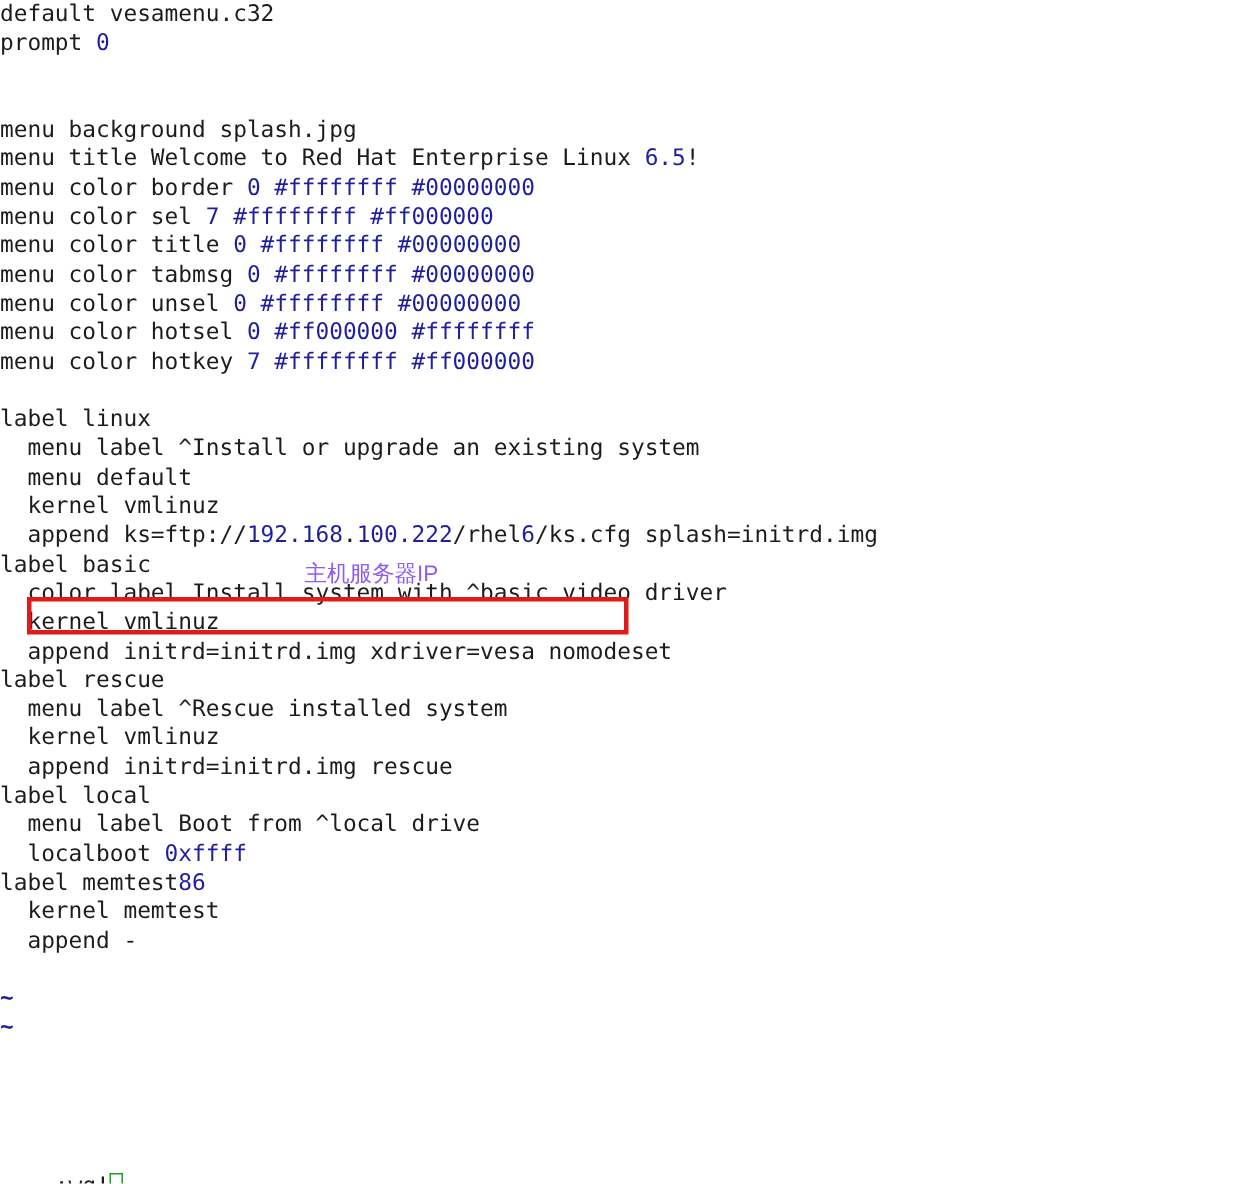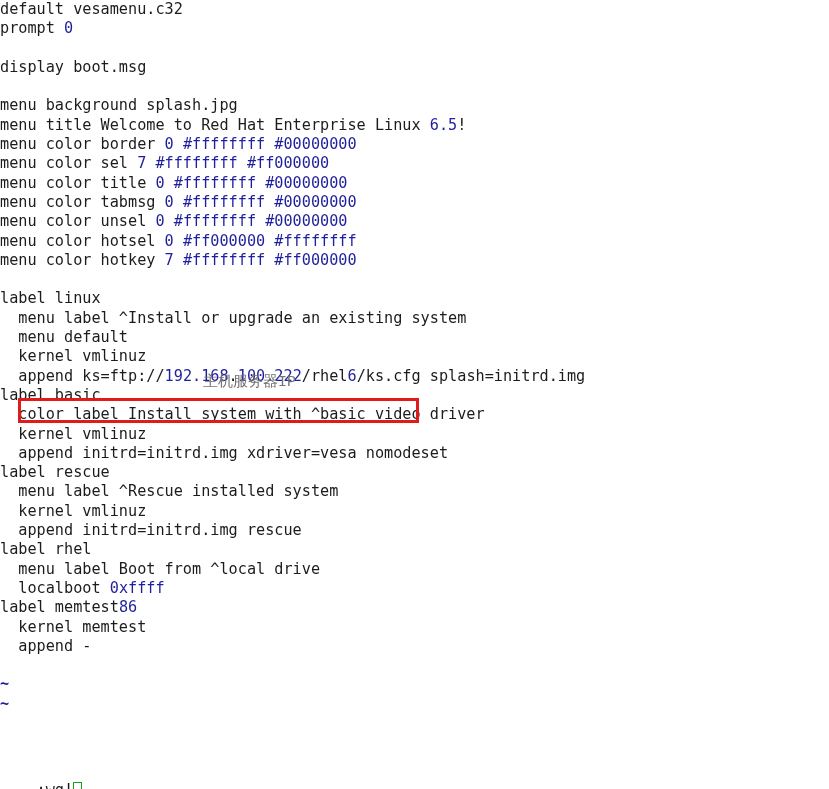--- a/index.html
+++ b/index.html
@@ -83,38 +83,37 @@
     height: 25px;
     border: 3px solid #e01b1b;
     box-sizing: border-box;
     pointer-events: none;
   }
 
   #annotation-label {
     position: absolute;
     left: 203px;
     top: 373px;
-    font-family: Liberation Mono, monospace;
+    font-family: Liberation Sans, sans-serif;
     font-size: 15px;
     line-height: 19px;
-    color: #737373;
+    color: #8b5cf6;
     white-space: nowrap;
     font-weight: 400;
   }
 </style>
 </head>
 <body>
 
 <div id="editor">
 
   <div id="code-area">
       <div class="code-line"><span>default vesamenu.c32</span></div>
       <div class="code-line"><span>prompt </span><span class="tok-number">0</span></div>
       <div class="code-line">&nbsp;</div>
-      <div class="code-line"><span>display boot.msg</span></div>
       <div class="code-line">&nbsp;</div>
       <div class="code-line"><span>menu background splash.jpg</span></div>
       <div class="code-line"><span>menu title Welcome to Red Hat Enterprise Linux </span><span class="tok-number">6.5</span><span>!</span></div>
       <div class="code-line"><span>menu color border </span><span class="tok-number">0 #ffffffff #00000000</span></div>
       <div class="code-line"><span>menu color sel </span><span class="tok-number">7 #ffffffff #ff000000</span></div>
       <div class="code-line"><span>menu color title </span><span class="tok-number">0 #ffffffff #00000000</span></div>
       <div class="code-line"><span>menu color tabmsg </span><span class="tok-number">0 #ffffffff #00000000</span></div>
       <div class="code-line"><span>menu color unsel </span><span class="tok-number">0 #ffffffff #00000000</span></div>
       <div class="code-line"><span>menu color hotsel </span><span class="tok-number">0 #ff000000 #ffffffff</span></div>
       <div class="code-line"><span>menu color hotkey </span><span class="tok-number">7 #ffffffff #ff000000</span></div>
@@ -125,21 +124,21 @@
       <div class="code-line"><span>  kernel vmlinuz</span></div>
       <div class="code-line"><span>  append ks=ftp://</span><span class="tok-number">192.168</span><span>.</span><span class="tok-number">100.222</span><span>/rhel</span><span class="tok-number">6</span><span>/ks.cfg splash=initrd.img</span></div>
       <div class="code-line"><span>label basic</span></div>
       <div class="code-line"><span>  color label Install system with ^basic video driver</span></div>
       <div class="code-line"><span>  kernel vmlinuz</span></div>
       <div class="code-line"><span>  append initrd=initrd.img xdriver=vesa nomodeset</span></div>
       <div class="code-line"><span>label rescue</span></div>
       <div class="code-line"><span>  menu label ^Rescue installed system</span></div>
       <div class="code-line"><span>  kernel vmlinuz</span></div>
       <div class="code-line"><span>  append initrd=initrd.img rescue</span></div>
-      <div class="code-line"><span>label rhel</span></div>
+      <div class="code-line"><span>label local</span></div>
       <div class="code-line"><span>  menu label Boot from ^local drive</span></div>
       <div class="code-line"><span>  localboot </span><span class="tok-number">0xffff</span></div>
       <div class="code-line"><span>label memtest</span><span class="tok-number">86</span></div>
       <div class="code-line"><span>  kernel memtest</span></div>
       <div class="code-line"><span>  append -</span></div>
       <div class="code-line">&nbsp;</div>
       <div class="code-line"><span class="tok-tilde">~</span></div>
       <div class="code-line"><span class="tok-tilde">~</span></div>
     </div>
 

